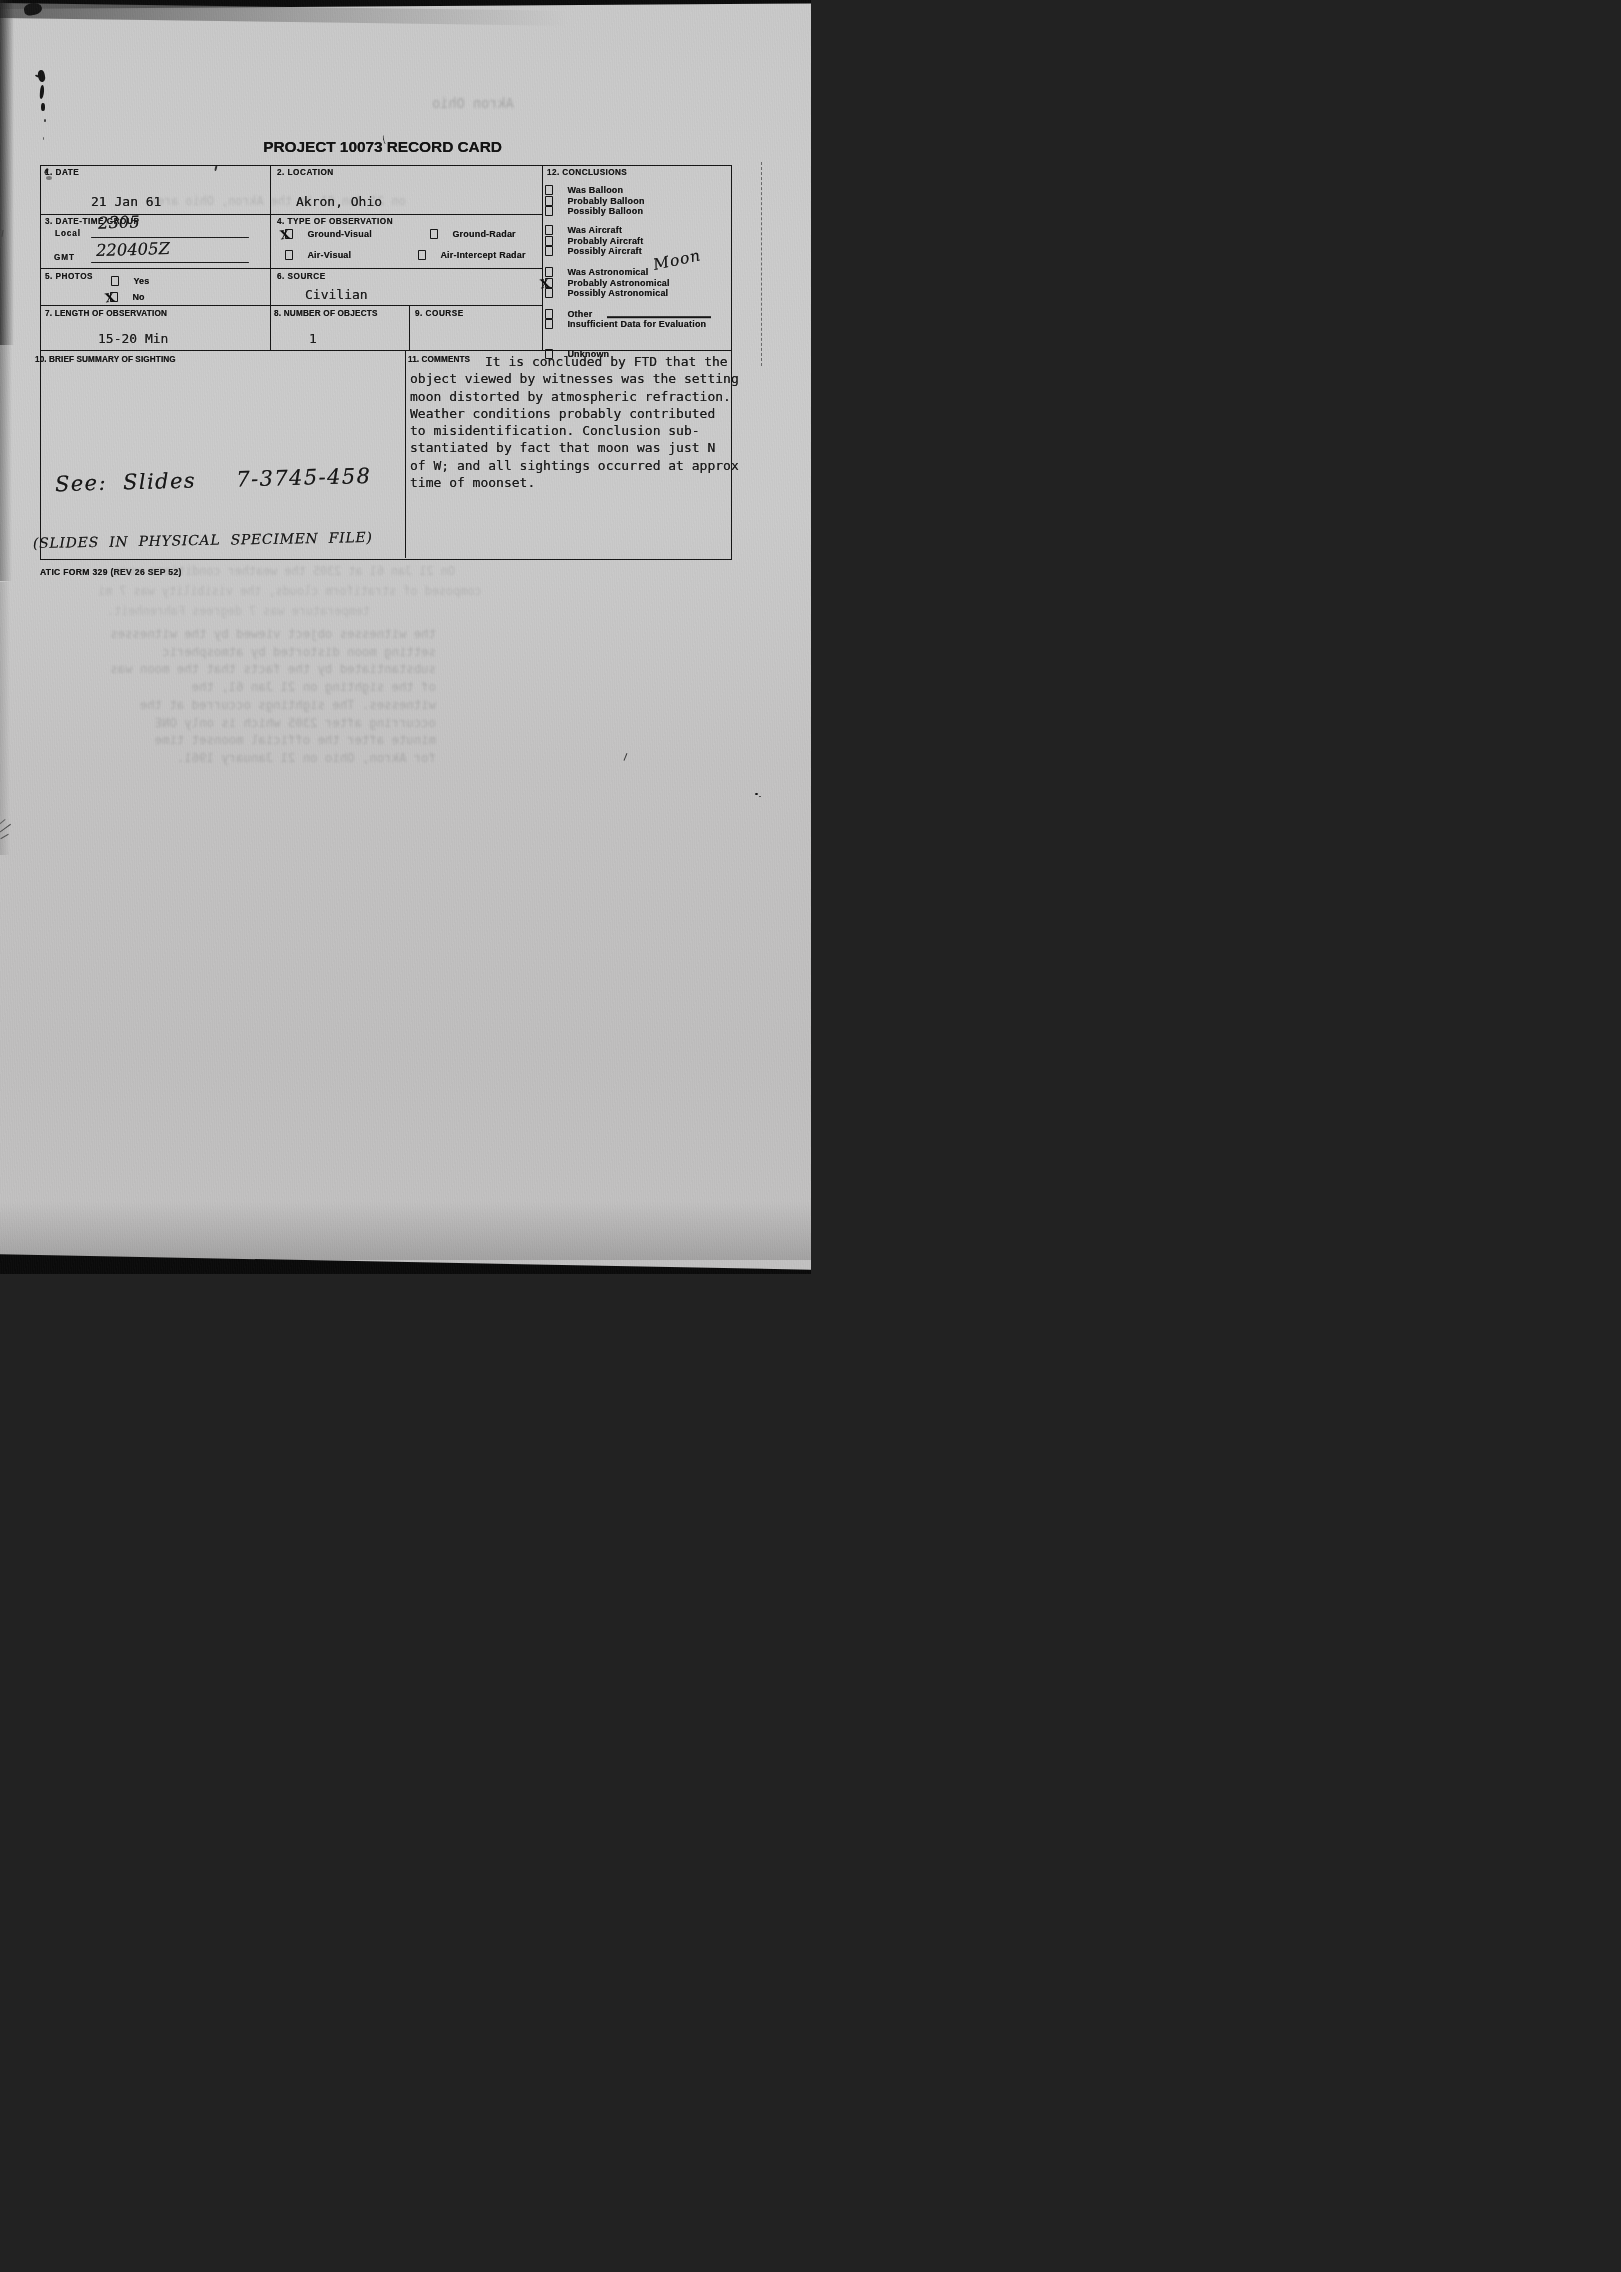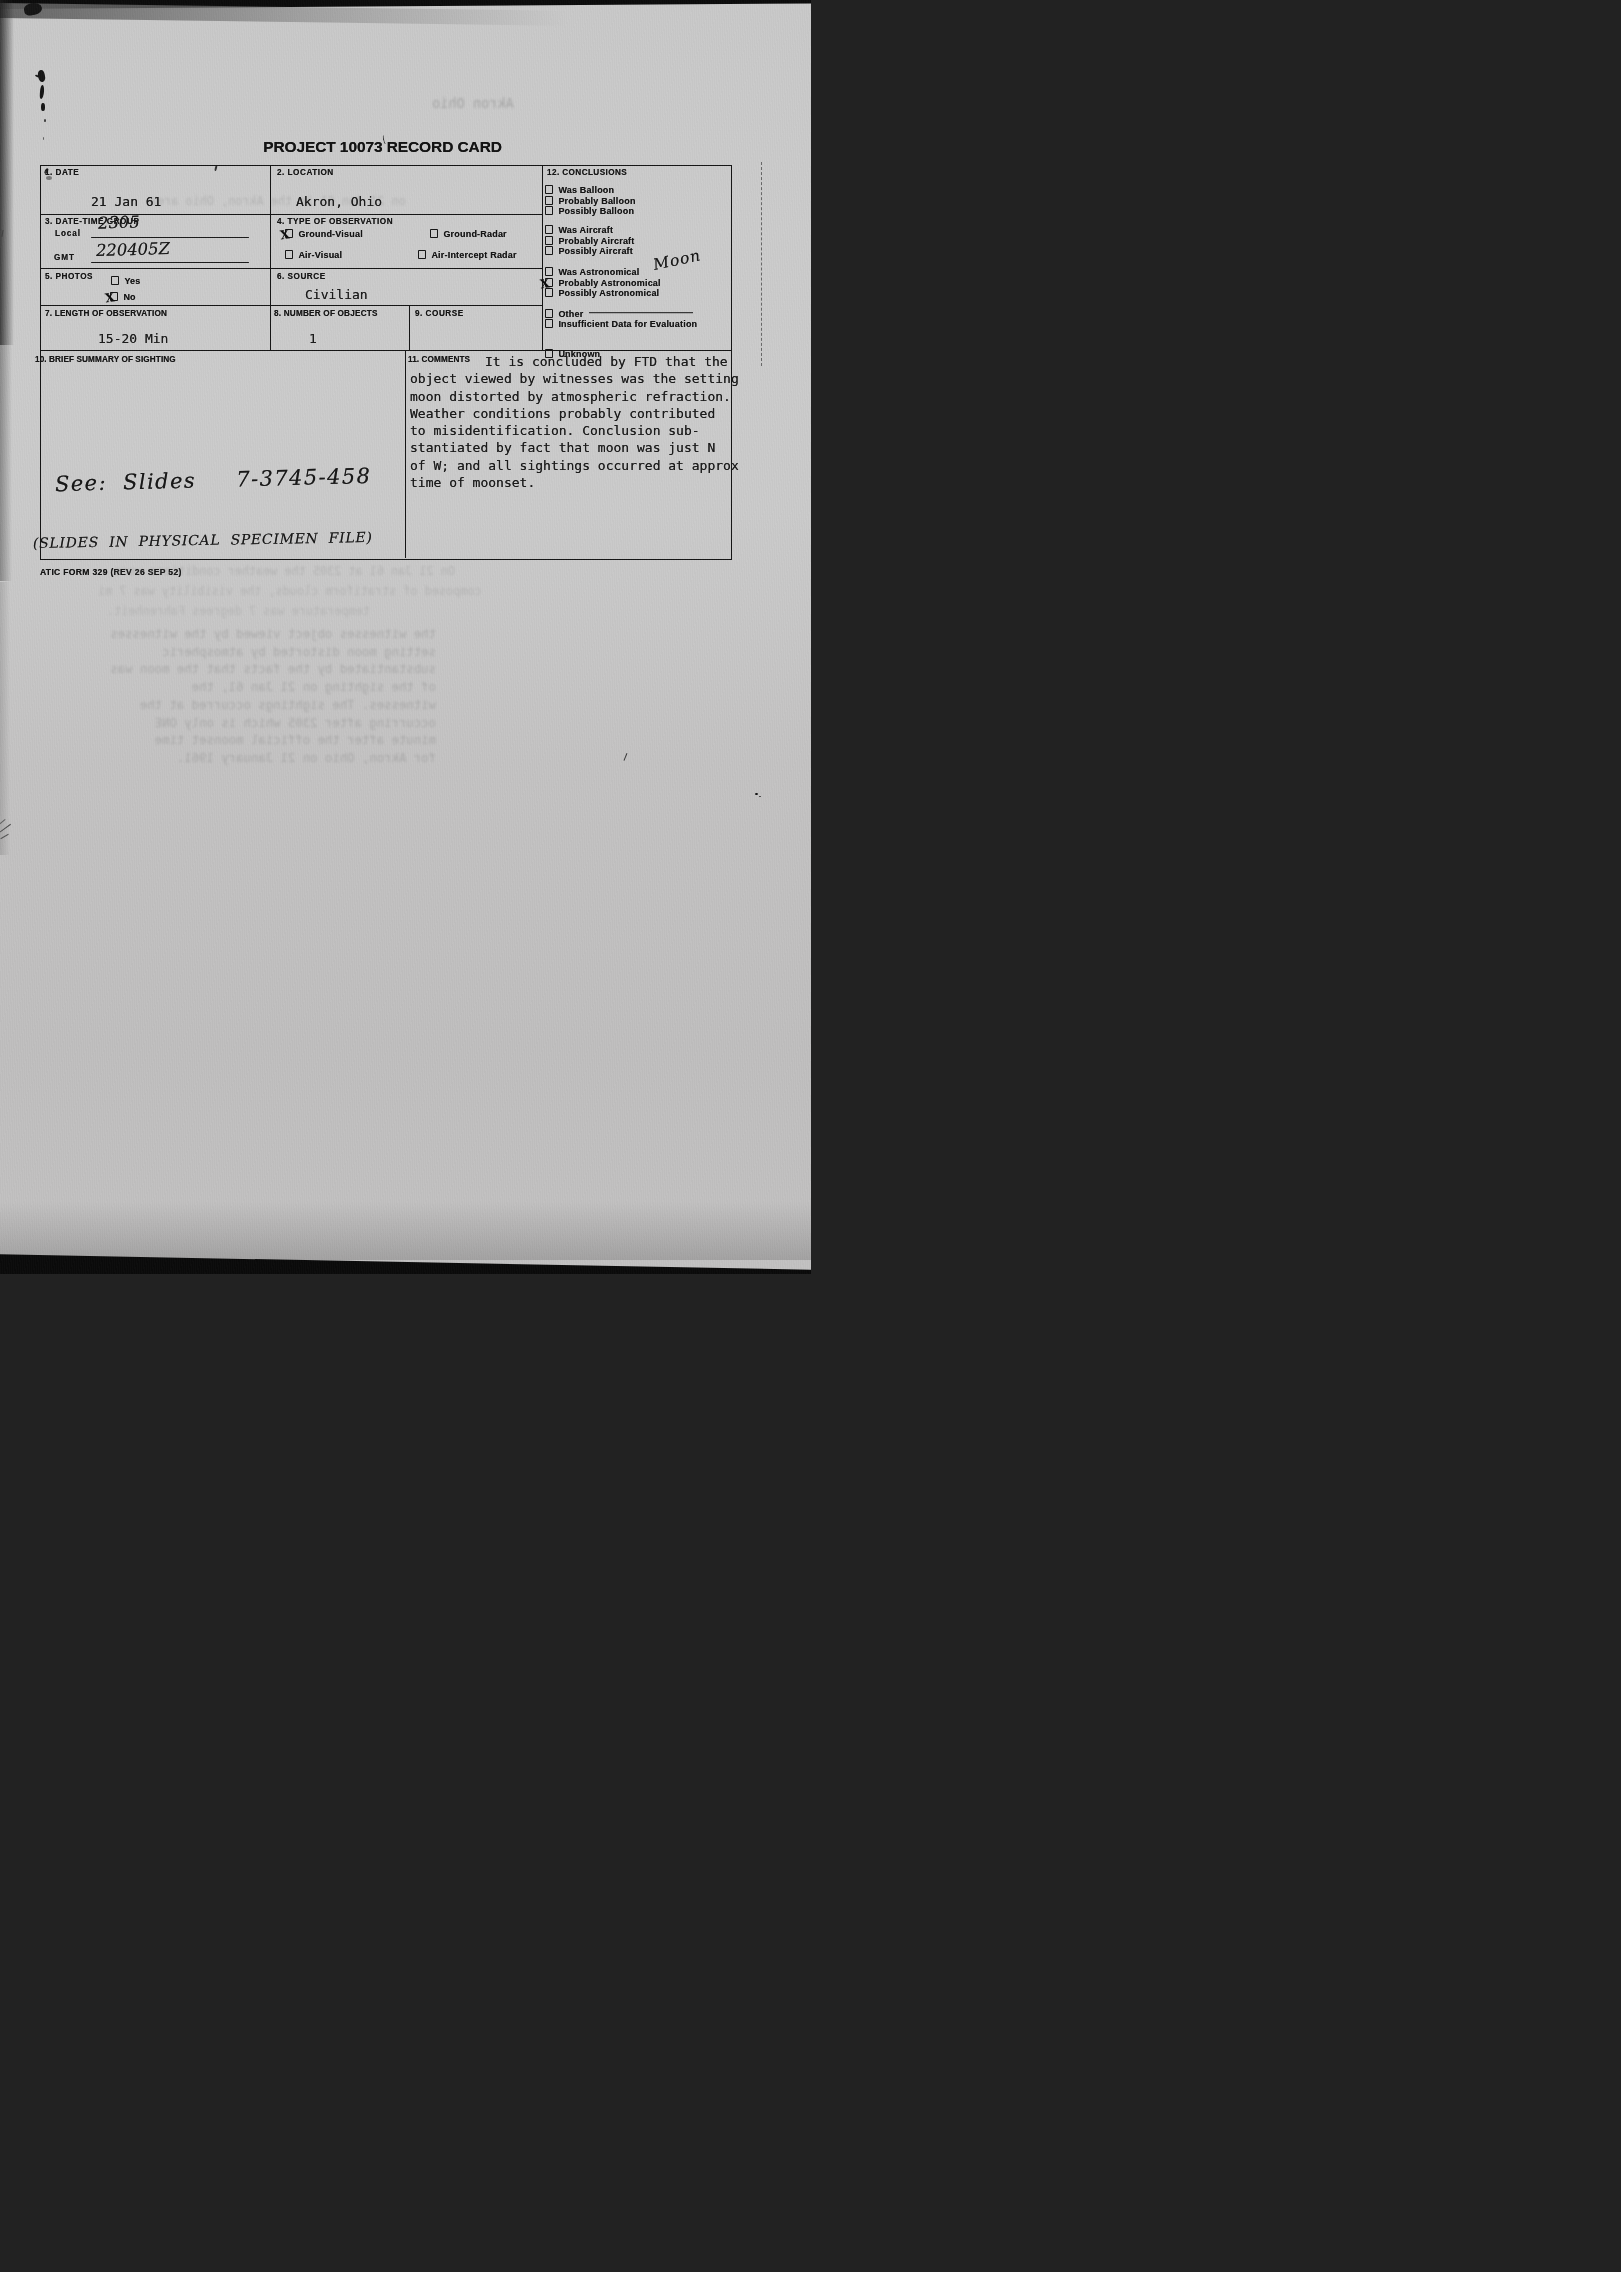--- a/index.html
+++ b/index.html
@@ -73,21 +73,21 @@
   .flabel{position:absolute;font-weight:bold;font-size:8.2px;letter-spacing:0.5px;color:#141414;white-space:nowrap;
     text-shadow:0 0 0.5px rgba(20,20,20,.6);}
   .flabel.tight{letter-spacing:0.2px;}
   .typed{position:absolute;font-family:"DejaVu Sans Mono","Liberation Mono",monospace;font-size:13px;line-height:17.3px;
     color:#1b1b1b;white-space:pre-line;text-shadow:0 0 0.5px rgba(25,25,25,.75);z-index:3;}
   .hand{position:absolute;font-family:"DejaVu Serif","Liberation Serif",serif;font-style:italic;color:#181818;
     white-space:pre;text-shadow:0 0 0.5px rgba(25,25,25,.6);z-index:3;}
   .uline{position:absolute;height:1.4px;background:#1a1a1a;border-radius:0.9px;}
 
   
-  .crow{position:absolute;display:flex;gap:5px;z-index:2;}
+  .crow{position:absolute;display:flex;align-items:center;gap:14px;z-index:2;}
   .cbox{position:relative;flex:none;width:6.4px;height:7.3px;border:1.4px solid #161616;border-radius:0.9px;}
   .cbox.checked::before{content:"X";position:absolute;left:-5.9px;top:-3.2px;
     font-family:"DejaVu Serif",serif;font-weight:600;font-size:12.3px;color:#101010;transform:rotate(-8deg);}
   .clabel{font-weight:bold;font-size:9px;letter-spacing:0.2px;white-space:nowrap;color:#141414;
     text-shadow:0 0 0.5px rgba(20,20,20,.6);}
   .uline-inline{display:inline-block;width:104px;height:1.4px;background:#161616;margin-left:0.9px;transform:translateY(3.2px);}
 
   
   .bleed{position:absolute;transform:scaleX(-1);color:#7e7e7e;font-family:"DejaVu Sans Mono","Liberation Mono",monospace;
     filter:blur(0.9px);white-space:pre-line;z-index:1;}

